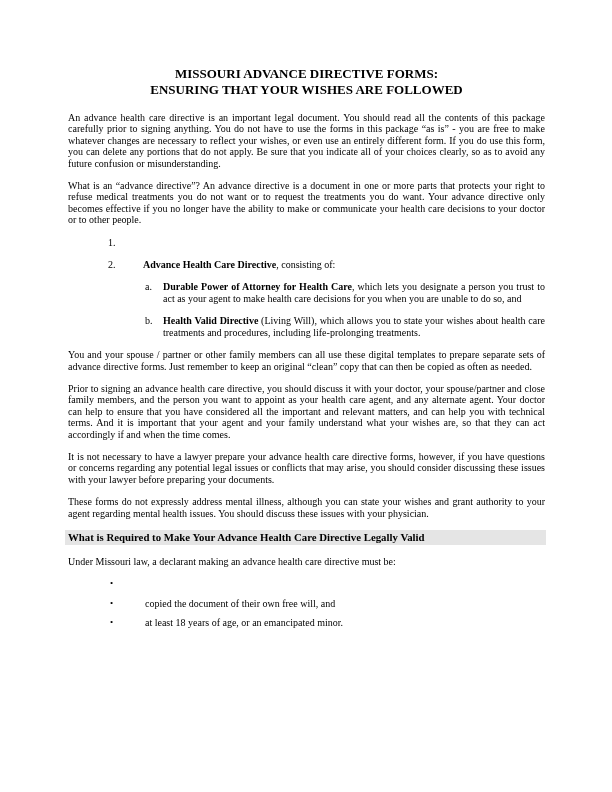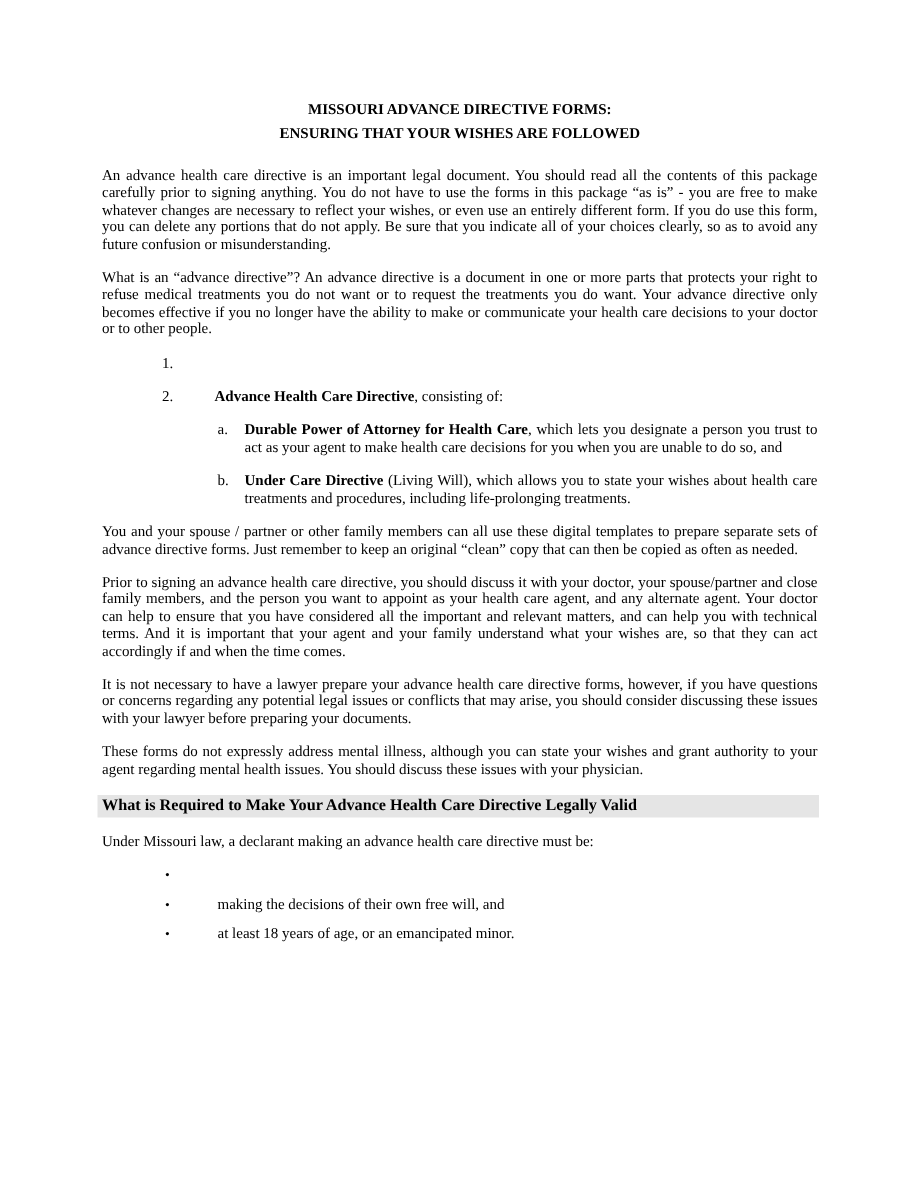--- a/index.html
+++ b/index.html
@@ -14,21 +14,21 @@
     background: #ffffff;
     color: #000000;
     font-family: "Liberation Serif", "DejaVu Serif", serif;
     font-size: 10px;
     line-height: 11.4px;
     box-sizing: border-box;
     padding: 66px 67px 20px 68px;
     overflow: hidden;
   }
   .doc-title {
-    font-size: 10px;
+    font-size: 13px;
     line-height: 16px;
     font-weight: bold;
     text-align: center;
     margin: 0 0 14px 0;
   }
   .doc-title span { display: block; }
   p.body-par {
     text-align: justify;
     margin: 0 0 11px 0;
   }
@@ -101,37 +101,37 @@
     <span class="num-text"><span class="bold">Advance Health Care Directive</span><span>, consisting of:</span></span>
   </div>
 
   <div class="sub-item">
     <span class="letter">a.</span>
     <span class="sub-text"><span class="bold">Durable Power of Attorney for Health Care</span><span>, which lets you designate a person you trust to act as your agent to make health care decisions for you when you are unable to do so, and</span></span>
   </div>
 
   <div class="sub-item">
     <span class="letter">b.</span>
-    <span class="sub-text"><span class="bold">Under Care Directive</span><span> (Living Will), which allows you to state your wishes about health care treatments and procedures, including life-prolonging treatments.</span></span>
+    <span class="sub-text"><span class="bold">Health Valid Directive</span><span> (Living Will), which allows you to state your wishes about health care treatments and procedures, including life-prolonging treatments.</span></span>
   </div>
 
   <p class="body-par">You and your spouse / partner or other family members can all use these digital templates to prepare separate sets of advance directive forms. Just remember to keep an original “clean” copy that can then be copied as often as needed.</p>
   <p class="body-par">Prior to signing an advance health care directive, you should discuss it with your doctor, your spouse/partner and close family members, and the person you want to appoint as your health care agent, and any alternate agent. Your doctor can help to ensure that you have considered all the important and relevant matters, and can help you with technical terms. And it is important that your agent and your family understand what your wishes are, so that they can act accordingly if and when the time comes.</p>
   <p class="body-par">It is not necessary to have a lawyer prepare your advance health care directive forms, however, if you have questions or concerns regarding any potential legal issues or conflicts that may arise, you should consider discussing these issues with your lawyer before preparing your documents.</p>
   <p class="body-par">These forms do not expressly address mental illness, although you can state your wishes and grant authority to your agent regarding mental health issues. You should discuss these issues with your physician.</p>
 
   <div class="section-heading" style="background-color: #e5e5e5;">What is Required to Make Your Advance Health Care Directive Legally Valid</div>
 
   <p class="body-par req-intro">Under Missouri law, a declarant making an advance health care directive must be:</p>
 
   <div class="bullet-item">
     <span class="bullet-marker">•</span>
   </div>
   <div class="bullet-item">
     <span class="bullet-marker">•</span>
-    <span class="bullet-text">making the decisions of their own free will, and</span>
+    <span class="bullet-text">copied the document of their own free will, and</span>
   </div>
   <div class="bullet-item">
     <span class="bullet-marker">•</span>
     <span class="bullet-text">at least 18 years of age, or an emancipated minor.</span>
   </div>
 
 </div>
 
 </body></html>

